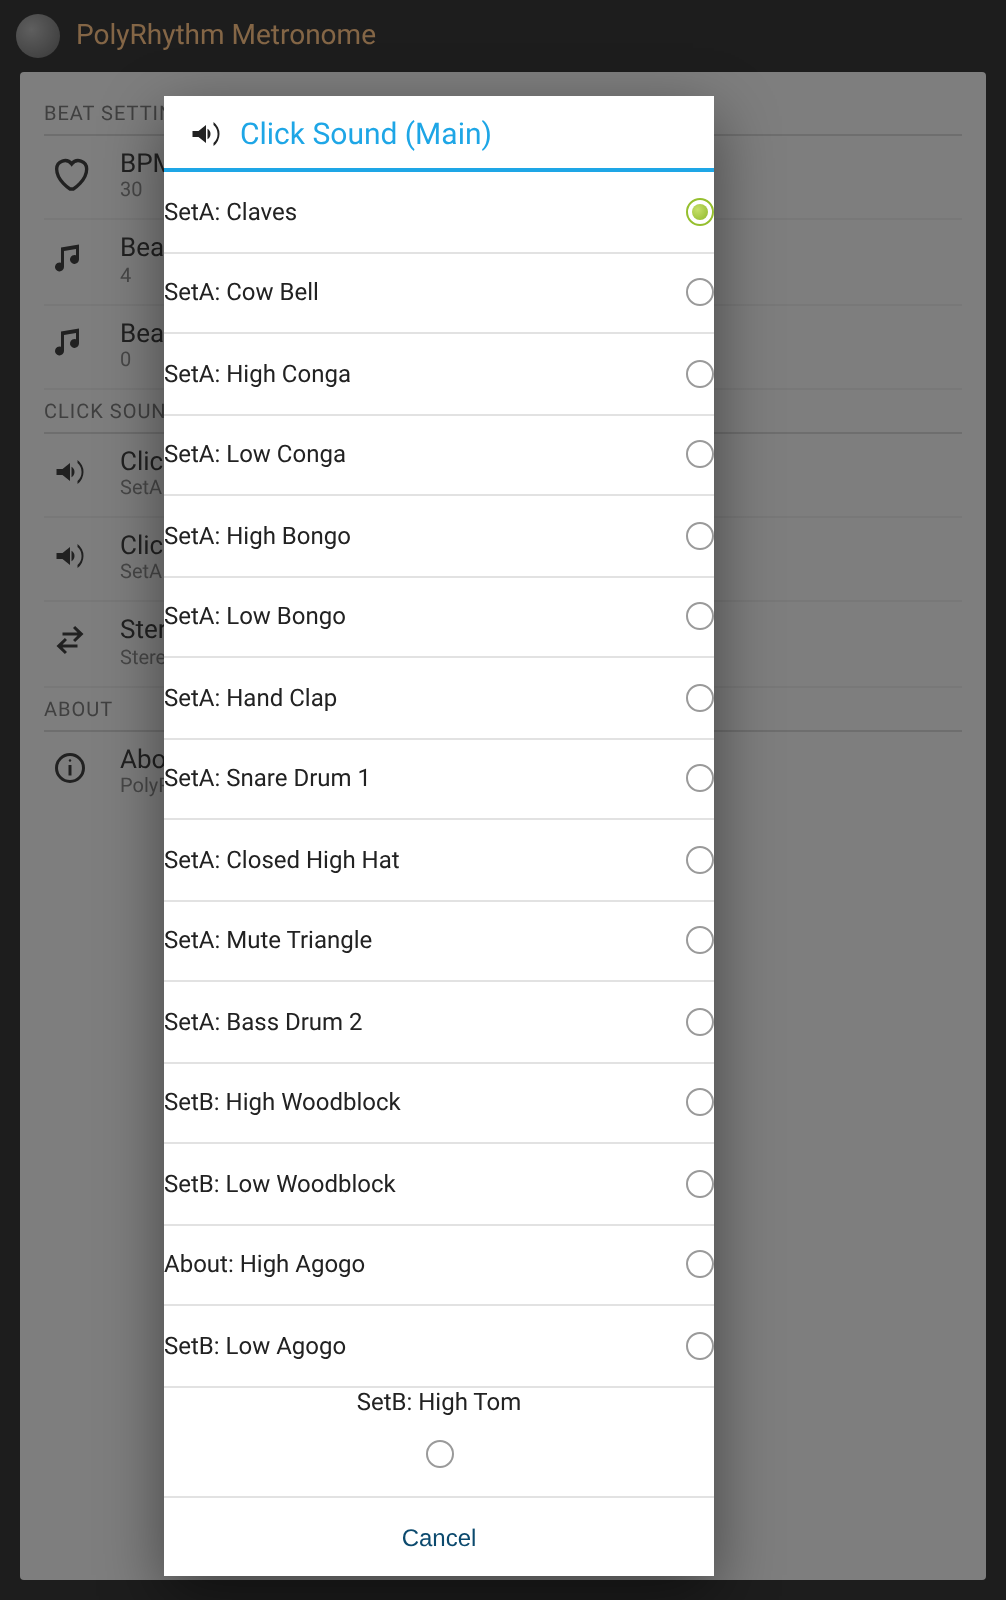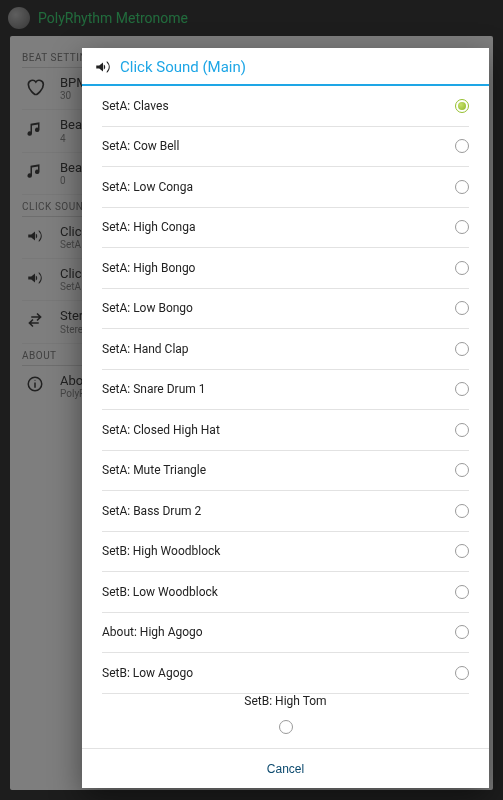--- a/index.html
+++ b/index.html
@@ -1,36 +1,36 @@
 <!DOCTYPE html>
 <html><head>
 <meta charset="utf-8">
 <style>
 * { box-sizing: border-box; margin: 0; padding: 0; }
 html, body { width: 503px; height: 800px; overflow: hidden; font-family: Roboto, Arial, sans-serif; }
 .app-bg { position: absolute; inset: 0; background: #1a1a1a; }
 .action-bar { height: 36px; background: #1a1a1a; display: flex; align-items: center; padding: 0 8px; gap: 8px; }
 .action-bar .app-icon { width: 22px; height: 22px; border-radius: 50%; background: #666 radial-gradient(circle at 35% 35%, #aaa, #555); }
-.action-bar .app-title { color: #22c55e; font-size: 14px; font-weight: 400; }
+.action-bar .app-title { color: #fdba74; font-size: 14px; font-weight: 400; }
 .bg-content { position: absolute; top: 36px; left: 10px; right: 10px; bottom: 10px; background: #f0f0f0; border-radius: 2px; padding: 10px 12px; }
 .section-header { font-size: 10px; color: #666; letter-spacing: 0.5px; border-bottom: 1px solid #ccc; padding: 6px 0 4px; text-transform: uppercase; }
 .bg-row { display: flex; align-items: center; gap: 14px; padding: 8px 2px; border-bottom: 1px solid #e2e2e2; }
 .bg-row:last-child { border-bottom: none; }
 .bg-icon { width: 22px; flex: none; text-align: center; color: #222; }
 .bg-text .t1 { font-size: 13px; color: #222; line-height: 1.1; }
 .bg-text .t2 { font-size: 10px; color: #777; line-height: 1.1; }
 
 .scrim { position: absolute; inset: 0; background: rgba(32,32,32,0.55); }
 
-.dialog { position: absolute; left: 82px; top: 48px; width: 407px; height: 740px; background: #fff; box-shadow: 0 10px 30px rgba(0,0,0,0.45); display: flex; flex-direction: column; }
+.dialog { position: absolute; left: 82px; top: 48px; width: 275px; height: 740px; background: #fff; box-shadow: 0 10px 30px rgba(0,0,0,0.45); display: flex; flex-direction: column; }
 .dialog-header { display: flex; align-items: center; gap: 8px; padding: 10px 12px 8px; }
 .dialog-header .h-icon { width: 18px; height: 18px; color: #222; }
 .dialog-header .h-title { color: #1ea6e6; font-size: 15px; font-weight: 400; }
 .dialog-divider { height: 2px; background: #1ea6e6; margin: 0 0 0 0; }
-.dialog-list { flex: 1; overflow: hidden; padding: 0 20px; }
+.dialog-list { flex: 1; overflow: hidden; padding: 0 0; }
 .opt-row { display: flex; align-items: center; justify-content: space-between; height: 40.5px; border-bottom: 1px solid #e2e2e2; }
 .opt-row:last-child { border-bottom: none; flex-direction: column; }
 .opt-label { font-size: 12px; color: #222; }
 .radio { width: 14px; height: 14px; border-radius: 50%; border: 1.5px solid #9a9a9a; position: relative; flex: none; }
 .radio.selected { border-color: #95bf2e; }
 .radio.selected::after { content: ""; position: absolute; inset: 2px; border-radius: 50%; background: radial-gradient(circle at 35% 35%, #c6e06a, #8fb82a); }
 .dialog-footer { height: 40px; display: flex; align-items: center; justify-content: center; border-top: 1px solid #e2e2e2; }
 .dialog-footer .cancel { font-size: 12px; color: #0c4a6e; background: none; border: none; cursor: pointer; }
 
 .icn { display: inline-block; }
@@ -155,25 +155,25 @@
   <div class="dialog-list" id="dialog-list">
       <div class="opt-row">
         <span class="opt-label">SetA: Claves</span>
         <span class="radio selected"></span>
       </div>
       <div class="opt-row">
         <span class="opt-label">SetA: Cow Bell</span>
         <span class="radio"></span>
       </div>
       <div class="opt-row">
+        <span class="opt-label">SetA: High Conga</span>
+        <span class="radio"></span>
+      </div>
+      <div class="opt-row">
         <span class="opt-label">SetA: Low Conga</span>
-        <span class="radio"></span>
-      </div>
-      <div class="opt-row">
-        <span class="opt-label">SetA: High Conga</span>
         <span class="radio"></span>
       </div>
       <div class="opt-row">
         <span class="opt-label">SetA: High Bongo</span>
         <span class="radio"></span>
       </div>
       <div class="opt-row">
         <span class="opt-label">SetA: Low Bongo</span>
         <span class="radio"></span>
       </div>

